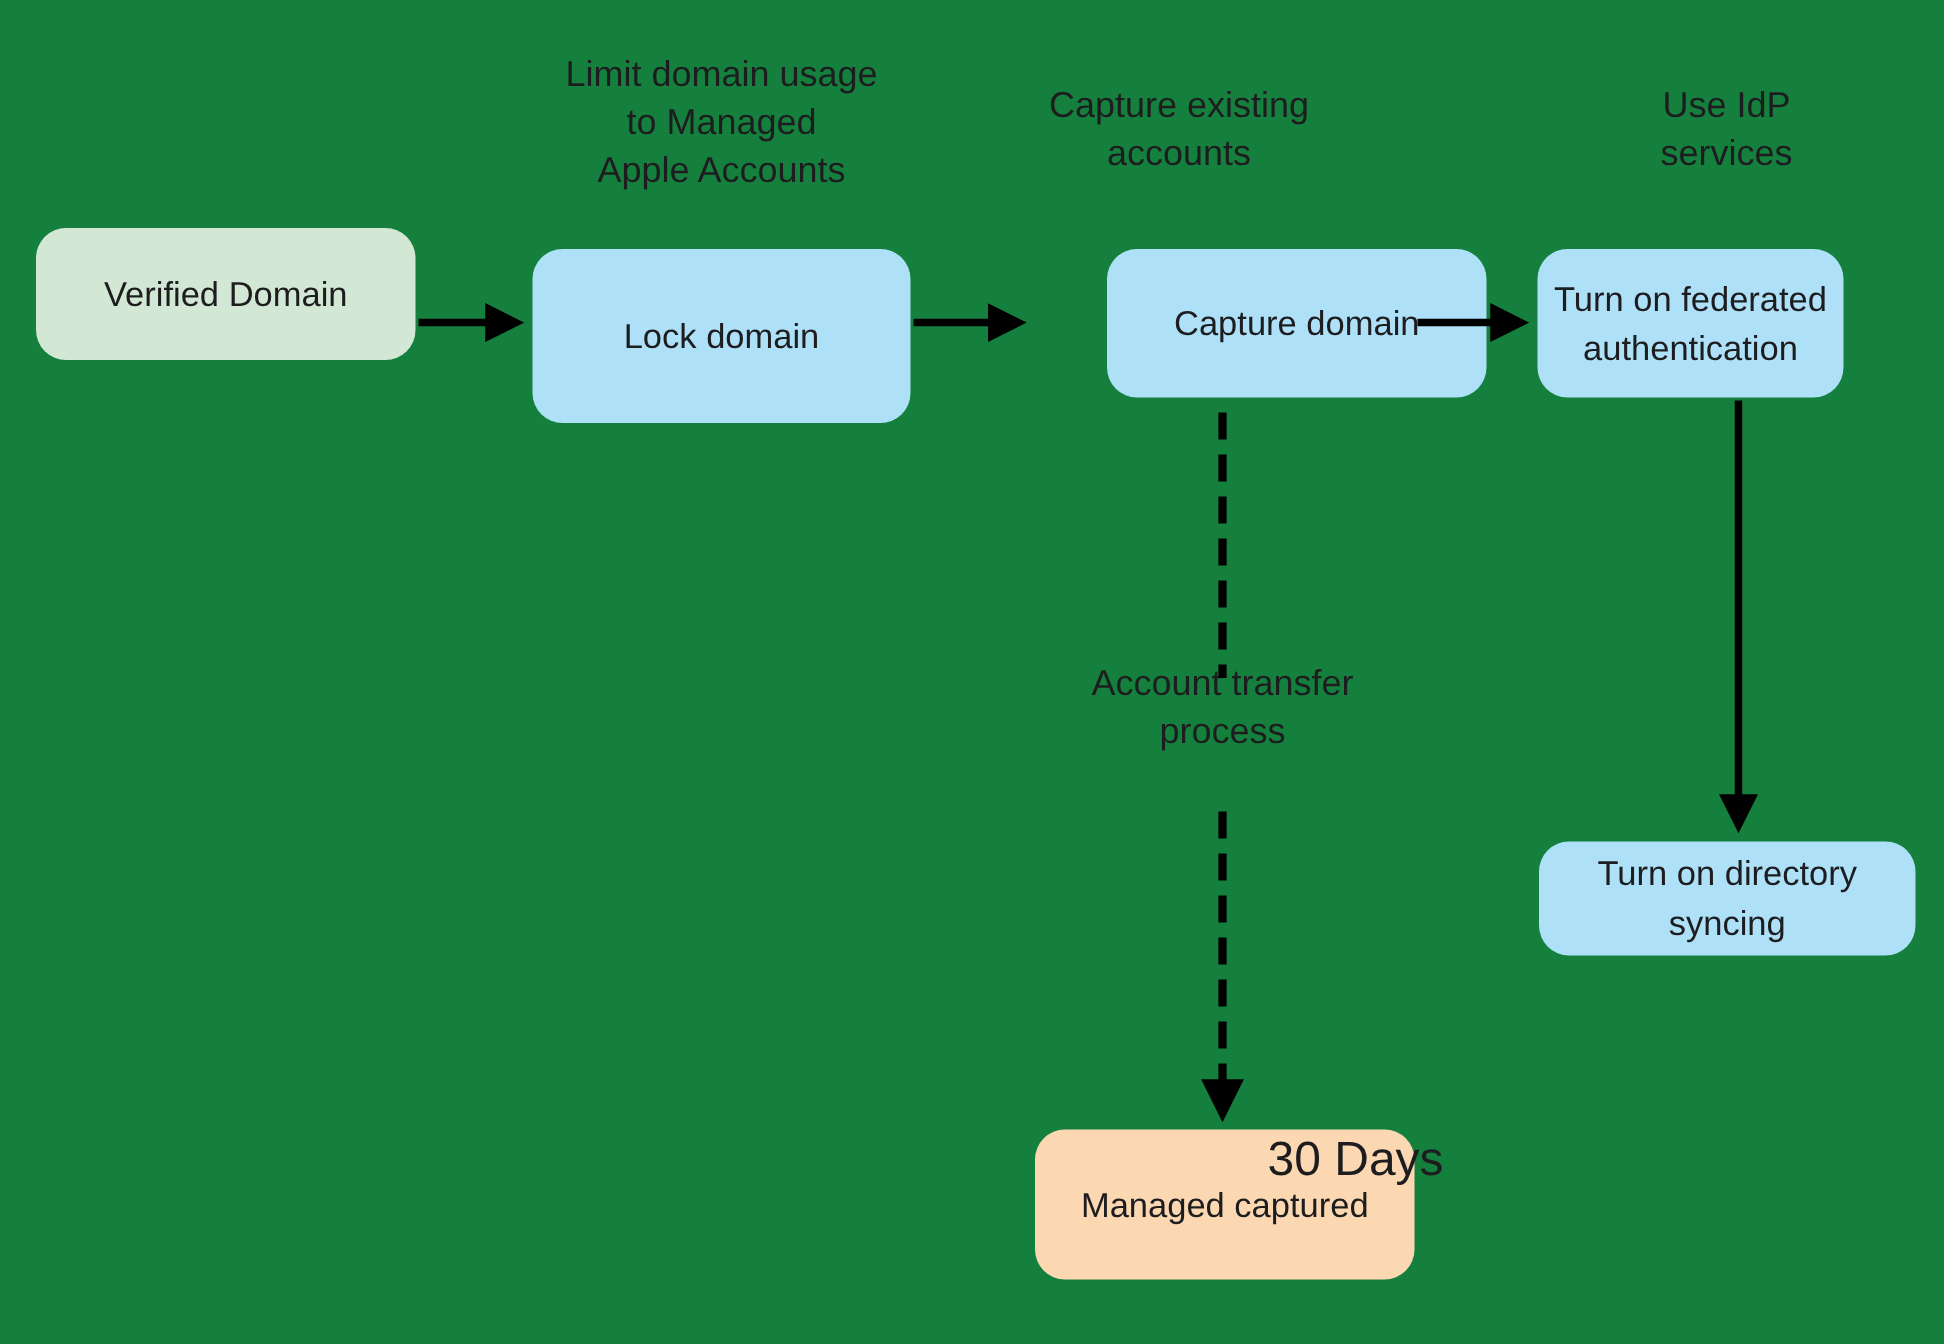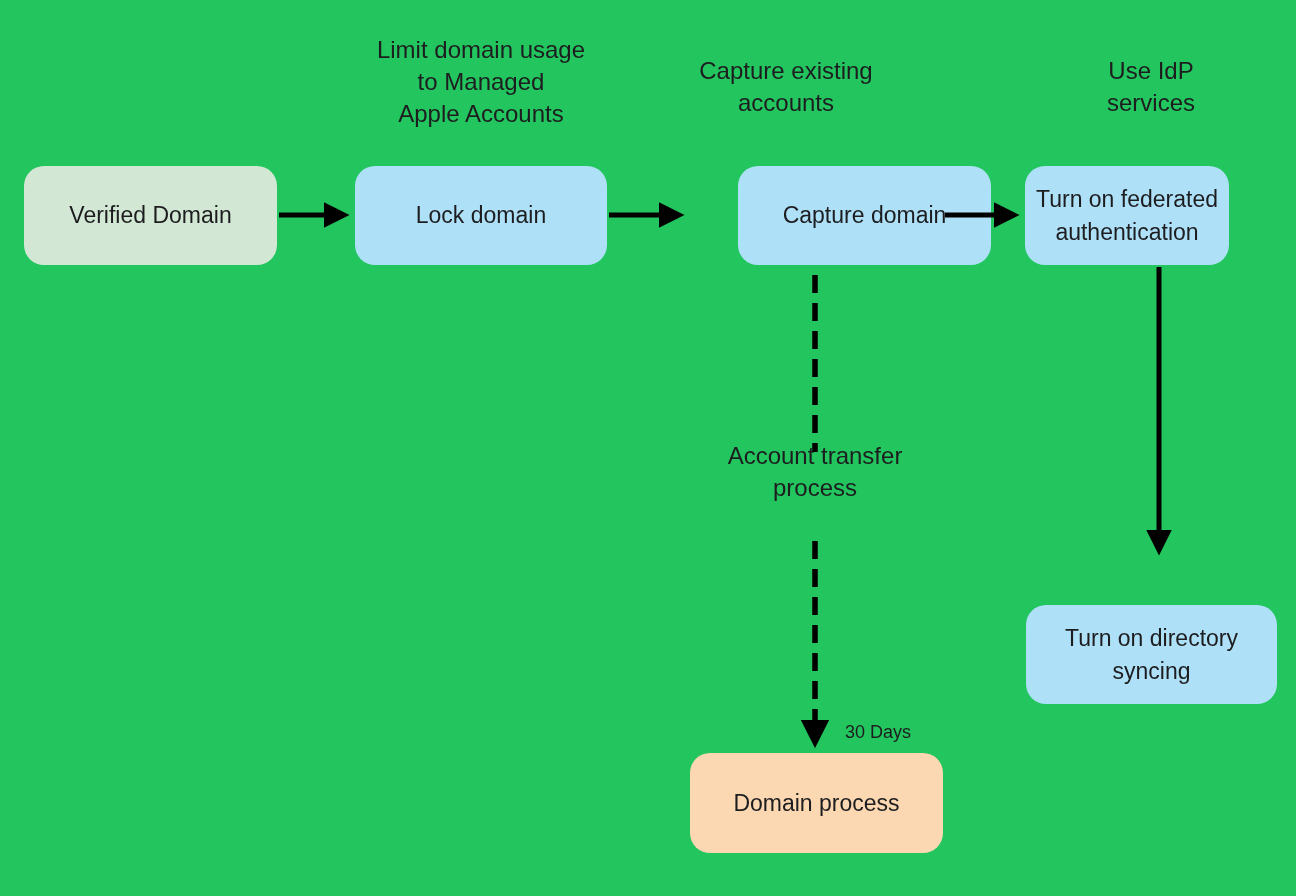--- a/index.html
+++ b/index.html
@@ -1,64 +1,64 @@
 <!DOCTYPE html>
 <html><head>
 <meta charset="utf-8">
 <style>
   * { margin: 0; padding: 0; box-sizing: border-box; }
   html, body { background: #ffffff; }
   .canvas {
     position: relative;
     width: 1296px;
     height: 896px;
-    background: #22c55e;
+    background: #15803d;
     font-family: "Liberation Sans", sans-serif;
     color: #1d1d1f;
     overflow: hidden;
   }
   .node {
     position: absolute;
     display: flex;
     align-items: center;
     justify-content: center;
     border-radius: 20px;
     font-size: 23px;
     line-height: 33px;
     text-align: center;
     white-space: pre-line;
     color: #1d1d1f;
   }
   .node-start   { background: #d2e8d4; }
   .node-process { background: #aee0f8; }
   .node-end     { background: #fbd8b2; }
 
-  #node-verified-domain  { left: 24px;   top: 166px; width: 253px; height: 99px; }
-  #node-lock-domain      { left: 355px;  top: 166px; width: 252px; height: 99px; }
+  #node-verified-domain  { left: 24px;   top: 152px; width: 253px; height: 88px; }
+  #node-lock-domain      { left: 355px;  top: 166px; width: 252px; height: 116px; }
   #node-capture-domain   { left: 690px;  top: 166px; width: 253px; height: 99px; margin-left: 48px; }
   #node-federated-auth   { left: 1025px; top: 166px; width: 204px; height: 99px; }
-  #node-directory-sync   { left: 1026px; top: 561px; width: 251px; height: 99px; margin-top: 44px; }
+  #node-directory-sync   { left: 1026px; top: 561px; width: 251px; height: 76px; }
   #node-domain-captured  { left: 690px;  top: 753px; width: 253px; height: 100px; }
 
   .annotation {
     position: absolute;
     text-align: center;
     font-size: 24px;
     line-height: 32px;
     white-space: pre-line;
     color: #1d1d1f;
   }
   #header-lock     { left: 331px; top: 34px;  width: 300px; }
   #header-capture  { left: 636px; top: 55px;  width: 300px; }
   #header-idp      { left: 1001px; top: 55px; width: 300px; }
   #label-transfer  { left: 665px; top: 440px; width: 300px; }
   #label-duration  {
     position: absolute;
-    left: 845px; top: 716px;
-    font-size: 18px;
+    left: 845px; top: 756px;
+    font-size: 32px;
     line-height: 32px;
     color: #1d1d1f;
     text-align: left;
   }
 
   .arrow-layer {
     position: absolute;
     left: 0; top: 0;
     width: 1296px;
     height: 896px;
@@ -78,21 +78,21 @@
   <div class="annotation" id="header-idp">Use IdP
 services</div>
 
   <div class="node node-start" id="node-verified-domain">Verified Domain</div>
   <div class="node node-process" id="node-lock-domain">Lock domain</div>
   <div class="node node-process" id="node-capture-domain">Capture domain</div>
   <div class="node node-process" id="node-federated-auth">Turn on federated
 authentication</div>
   <div class="node node-process" id="node-directory-sync">Turn on directory
 syncing</div>
-  <div class="node node-end" id="node-domain-captured">Domain process</div>
+  <div class="node node-end" id="node-domain-captured">Managed captured</div>
 
   <div class="annotation" id="label-transfer">Account transfer
 process</div>
   <div id="label-duration">30 Days</div>
 
   <svg class="arrow-layer" viewBox="0 0 1296 896" xmlns="http://www.w3.org/2000/svg" aria-hidden="true">
     <defs>
       <marker id="arrowhead" viewBox="0 0 10 10" refX="7.5" refY="5" markerWidth="5.2" markerHeight="5.2" orient="auto-start-reverse">
         <path d="M 0 0 L 10 5 L 0 10 z" fill="#000000"></path>
       </marker>

